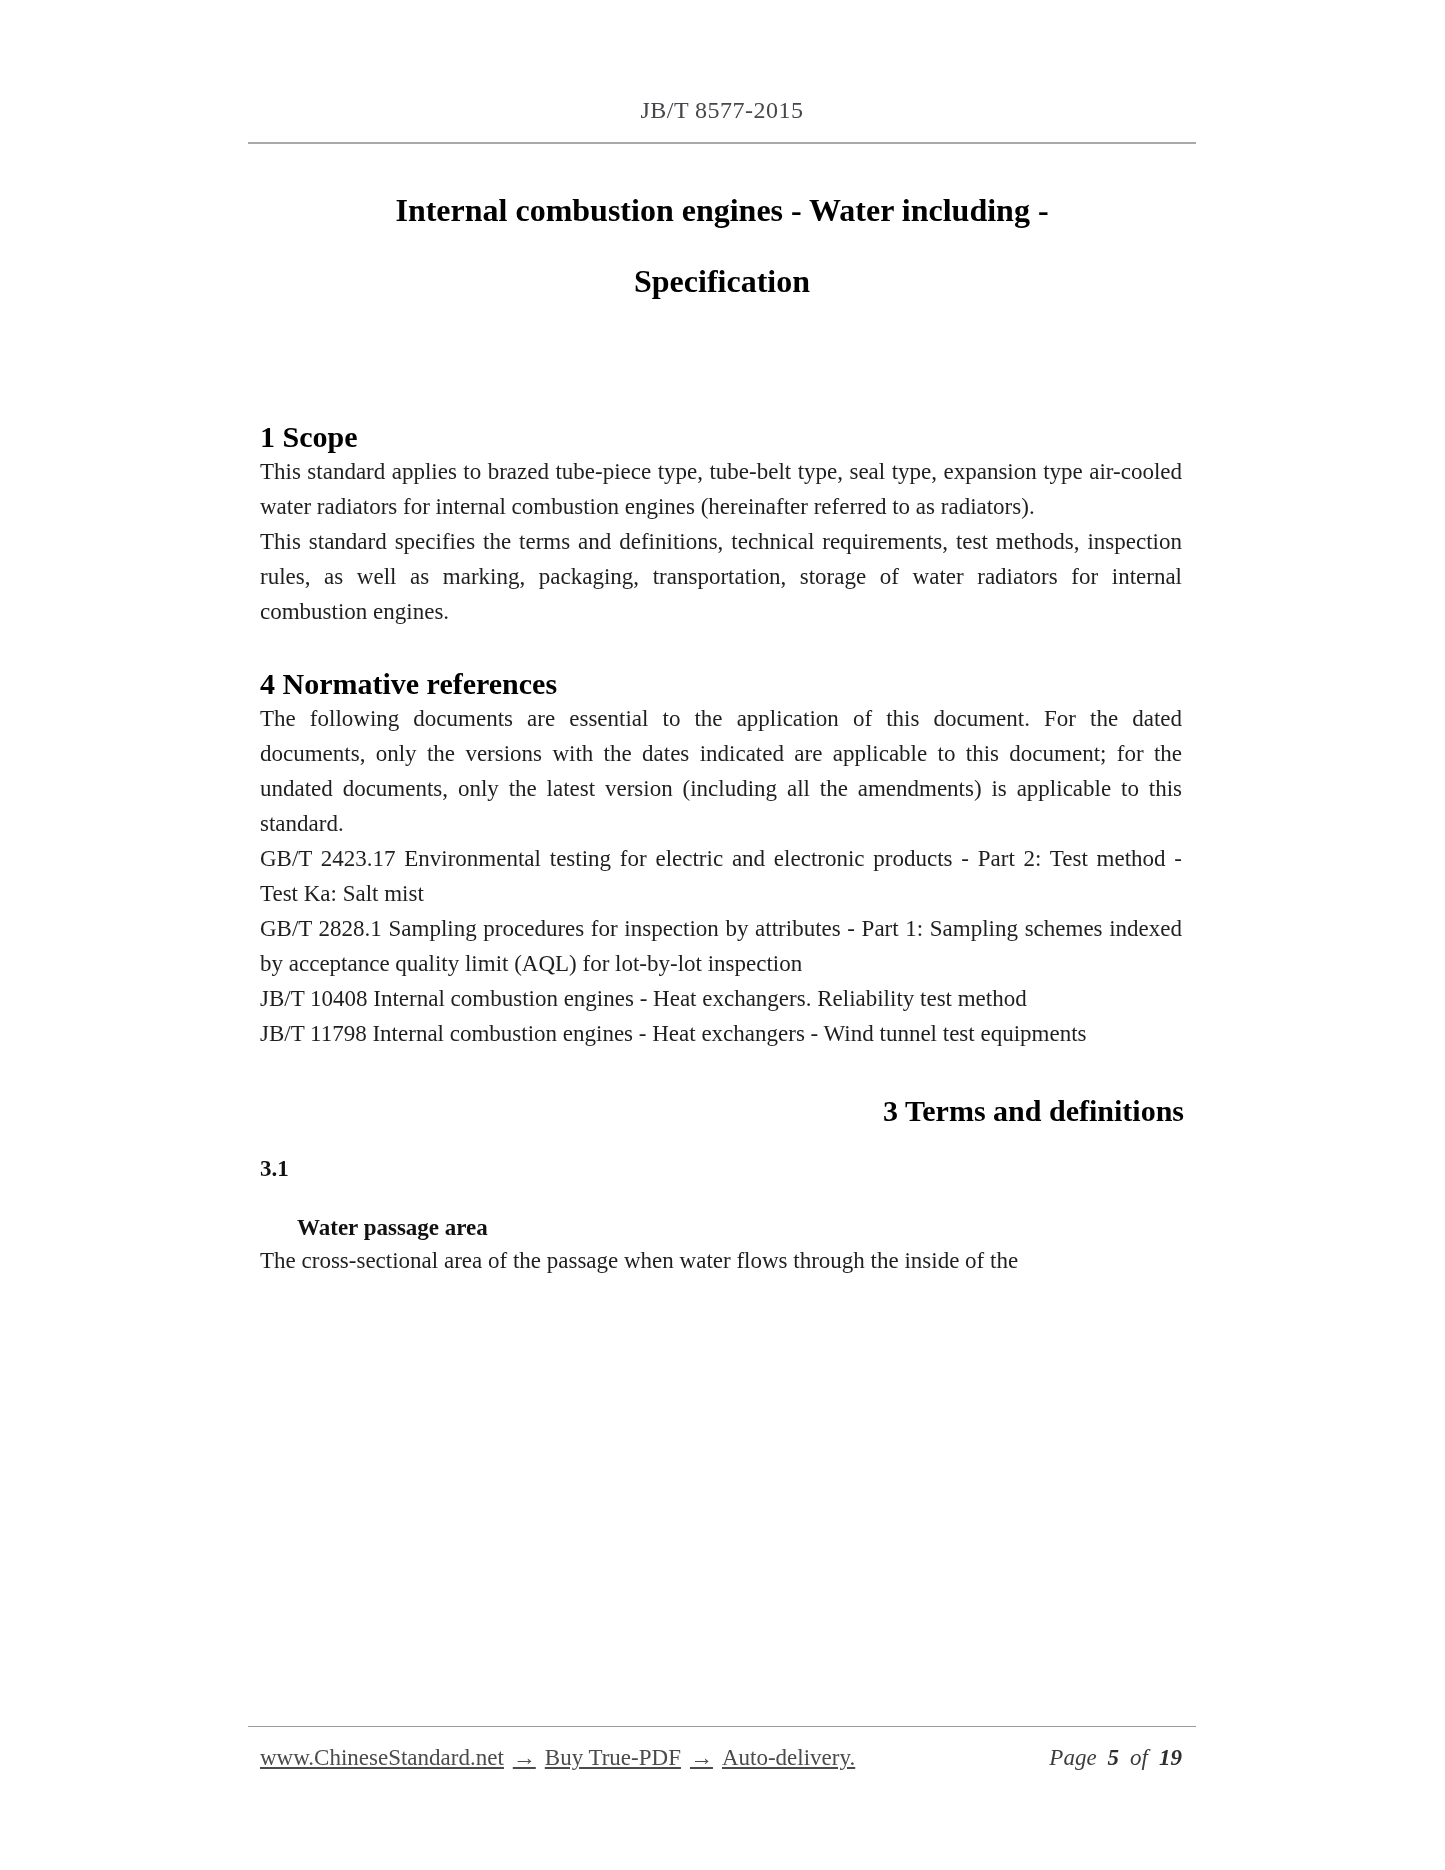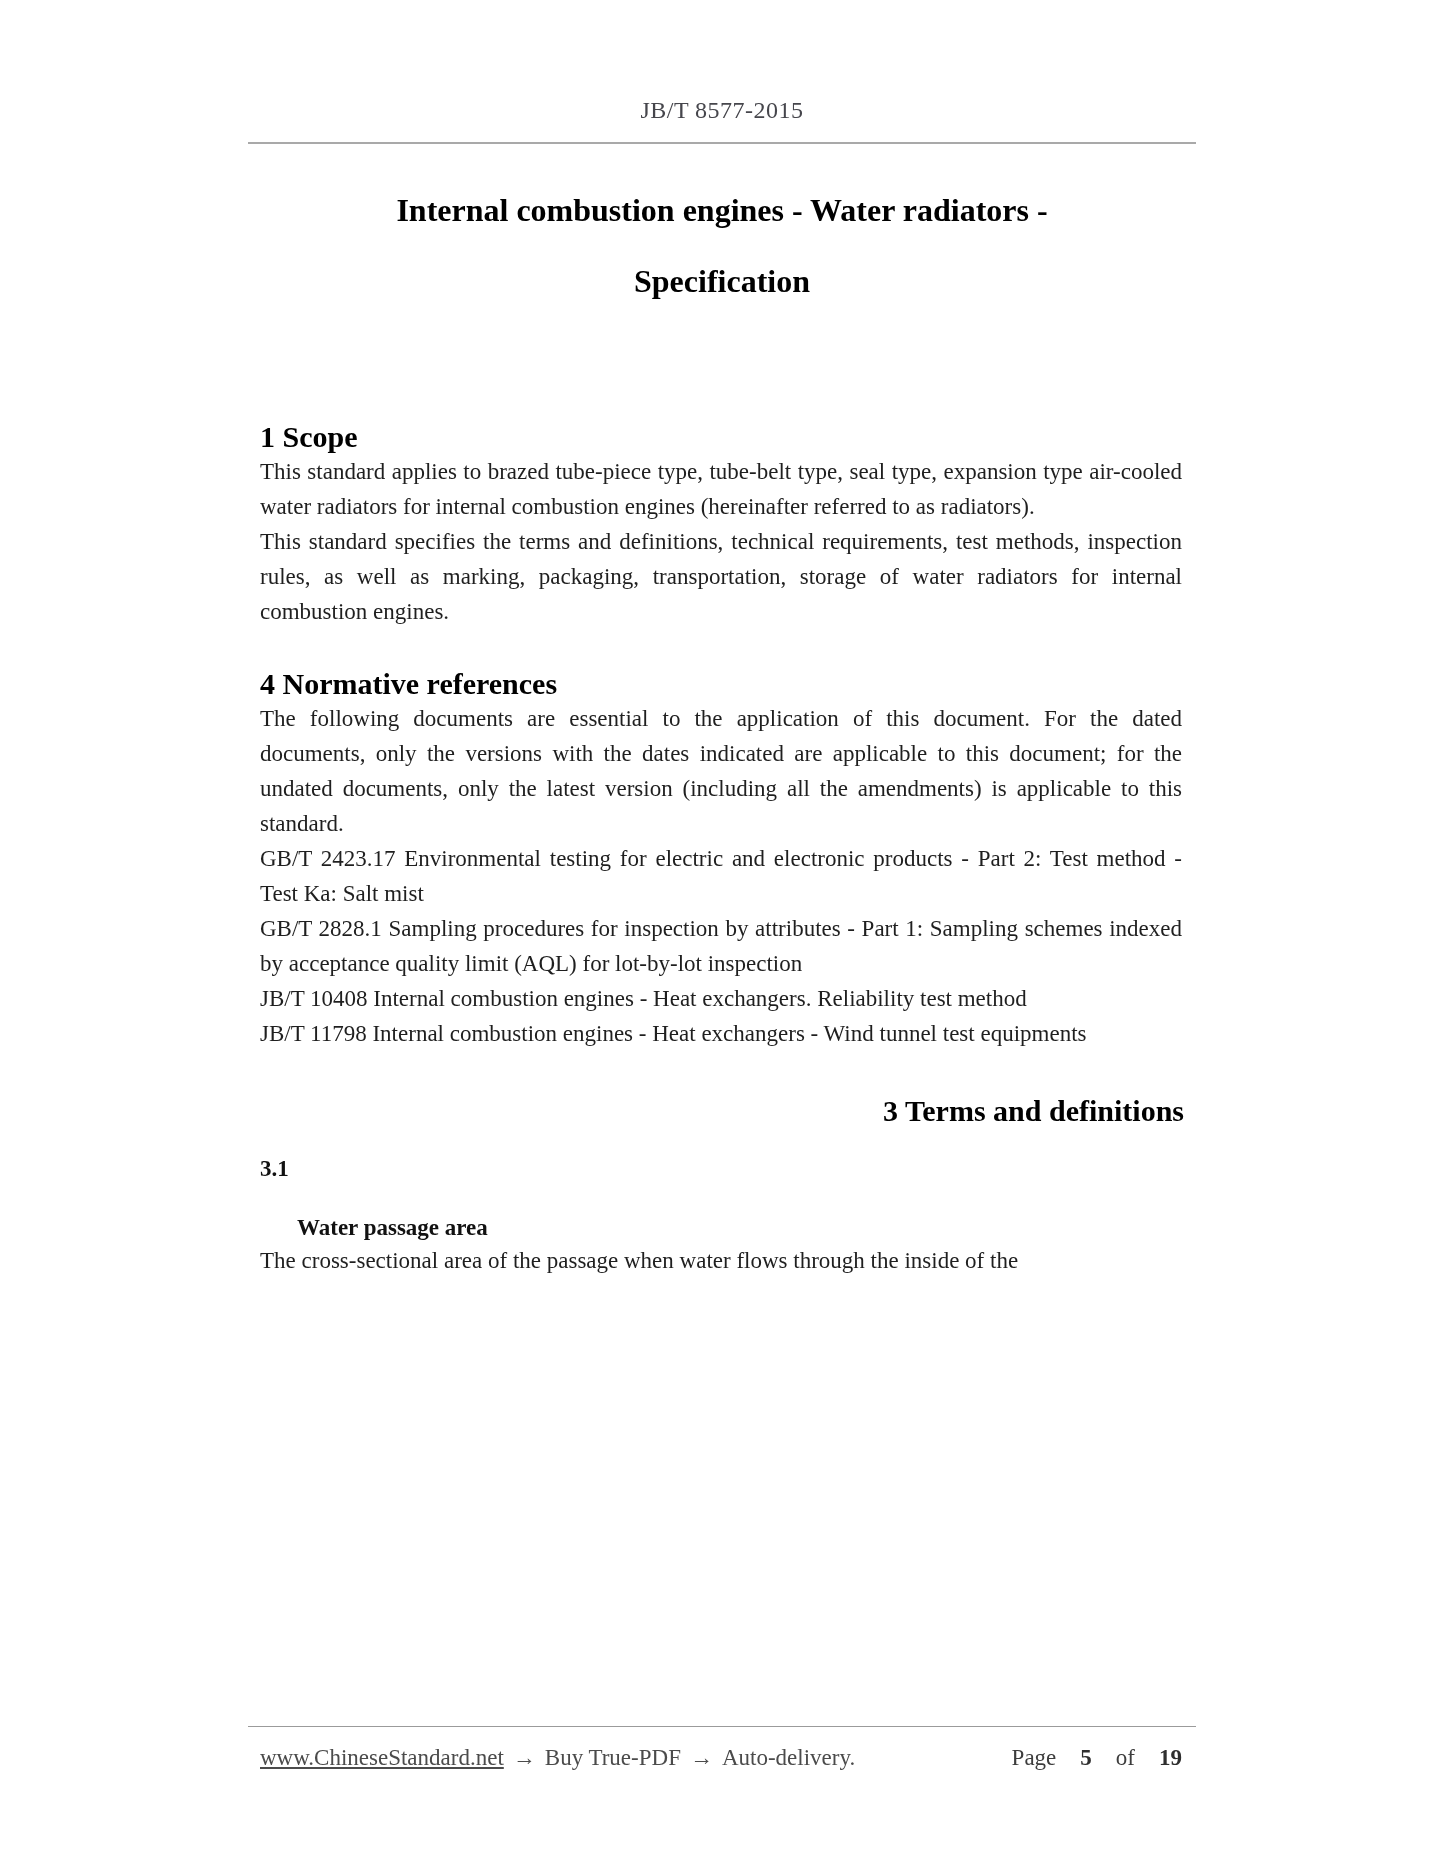--- a/index.html
+++ b/index.html
@@ -95,44 +95,46 @@
     justify-content: space-between;
     align-items: baseline;
     font-size: 23px;
     line-height: 30px;
     color: #4b4b4b;
   }
   .footer-left {
     display: inline-flex;
     gap: 9px;
     align-items: flex-start;
+    text-decoration: underline;
   }
   .footer-link {
     color: #4b4b4b;
     text-decoration: underline;
     cursor: pointer;
   }
   .footer-arrow { color: #4b4b4b; }
   .page-indicator {
     display: inline-flex;
-    gap: 24px;
+    gap: 11px;
     color: #3d3d3d;
+    font-style: italic;
   }
   .page-indicator .num { font-weight: bold; color: #2e2e2e; }
 </style>
 </head>
 <body>
 
 <div class="page">
 
   <div class="doc-number">JB/T 8577-2015</div>
 
   <hr class="rule">
 
-  <div class="title-line1">Internal combustion engines - Water radiators -</div>
+  <div class="title-line1">Internal combustion engines - Water including -</div>
   <div class="title-line2">Specification</div>
 
   <h2 class="section-heading" id="scope-heading">1 Scope</h2>
 
   <p class="body-text mt-28">This standard applies to brazed tube-piece type, tube-belt type, seal type, expansion type air-cooled water radiators for internal combustion engines (hereinafter referred to as radiators).</p>
 
   <p class="body-text mt-45">This standard specifies the terms and definitions, technical requirements, test methods, inspection rules, as well as marking, packaging, transportation, storage of water radiators for internal combustion engines.</p>
 
   <h2 class="section-heading" id="normative-heading">4 Normative references</h2>
 

